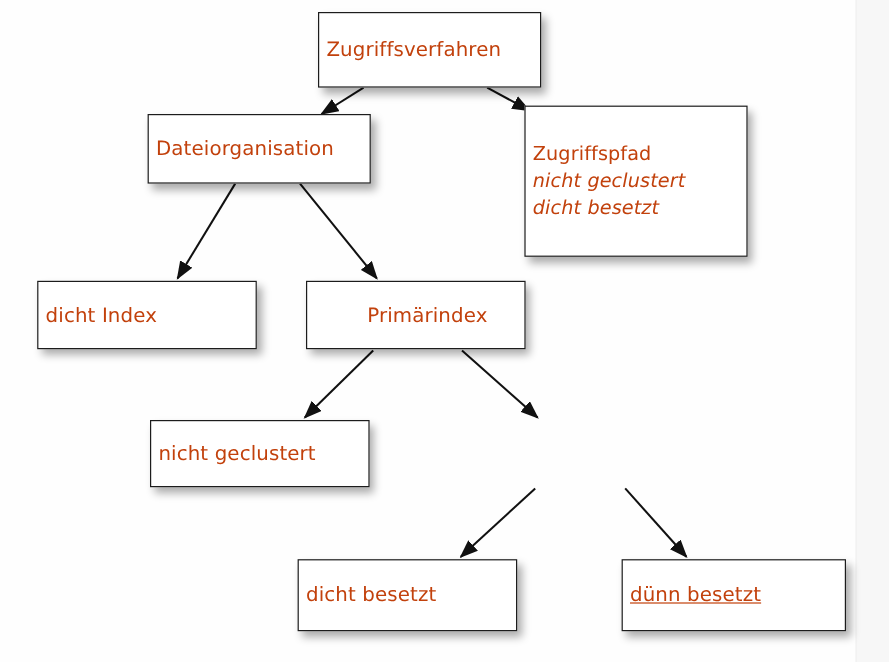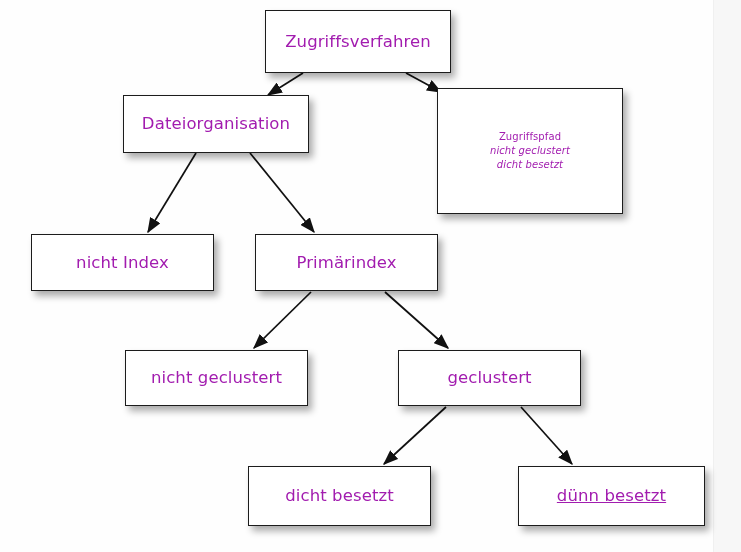--- a/index.html
+++ b/index.html
@@ -38,22 +38,22 @@
   }
   .node {
     position: absolute;
     box-sizing: border-box;
     background: #ffffff;
     border: 1.6px solid #1c1c1c;
     box-shadow: 4px 5px 7px rgba(0,0,0,0.33);
     display: flex;
     align-items: center;
     justify-content: center;
-    text-align: center;
-    color: #a21caf;
+    text-align: left;
+    color: #c2410c;
     font-size: 16.5px;
     line-height: 1.32;
     letter-spacing: 0.1px;
     z-index: 3;
   }
   .node .lines {
     display: block;
     width: 100%;
     padding: 0 6px;
   }
@@ -61,23 +61,23 @@
     display: block;
     white-space: nowrap;
   }
   .node .lines span.it {
     font-style: italic;
   }
   
   #n-zugriffsverfahren { left: 265px; top: 10px; width: 186px; height: 63px; }
   #n-dateiorganisation { left: 123px; top: 95px; width: 186px; height: 58px; }
   #n-zugriffspfad      { left: 437px; top: 88px; width: 186px; height: 126px;
-                          font-size: 10px; line-height: 1.42; }
+                          font-size: 16px; line-height: 1.42; }
   #n-ohne-index        { left: 31px;  top: 234px; width: 183px; height: 57px; }
-  #n-primaerindex      { left: 255px; top: 234px; width: 183px; height: 57px; }
+  #n-primaerindex      { left: 255px; top: 234px; width: 183px; height: 57px; padding-left: 44px; }
   #n-nicht-geclustert  { left: 125px; top: 350px; width: 183px; height: 56px; }
   #n-geclustert        { left: 398px; top: 350px; width: 183px; height: 56px; }
   #n-dicht-besetzt     { left: 248px; top: 466px; width: 183px; height: 60px; }
   #n-duenn-besetzt     { left: 518px; top: 466px; width: 187px; height: 60px; text-decoration: underline; }
 </style>
 </head>
 <body>
 
 <div id="canvas">
 
@@ -116,41 +116,36 @@
   <div class="node" id="n-zugriffspfad">
     <span class="lines">
         <span>Zugriffspfad</span>
         <span class="it">nicht geclustert</span>
         <span class="it">dicht besetzt</span>
       </span>
   </div>
 
   <div class="node" id="n-ohne-index">
     <span class="lines">
-        <span>nicht Index</span>
+        <span>dicht Index</span>
       </span>
   </div>
 
   <div class="node" id="n-primaerindex">
     <span class="lines">
         <span>Primärindex</span>
       </span>
   </div>
 
   <div class="node" id="n-nicht-geclustert">
     <span class="lines">
         <span>nicht geclustert</span>
       </span>
   </div>
 
-  <div class="node" id="n-geclustert">
-    <span class="lines">
-        <span>geclustert</span>
-      </span>
-  </div>
 
   <div class="node" id="n-dicht-besetzt">
     <span class="lines">
         <span>dicht besetzt</span>
       </span>
   </div>
 
   <div class="node" id="n-duenn-besetzt">
     <span class="lines">
         <span>dünn besetzt</span>

